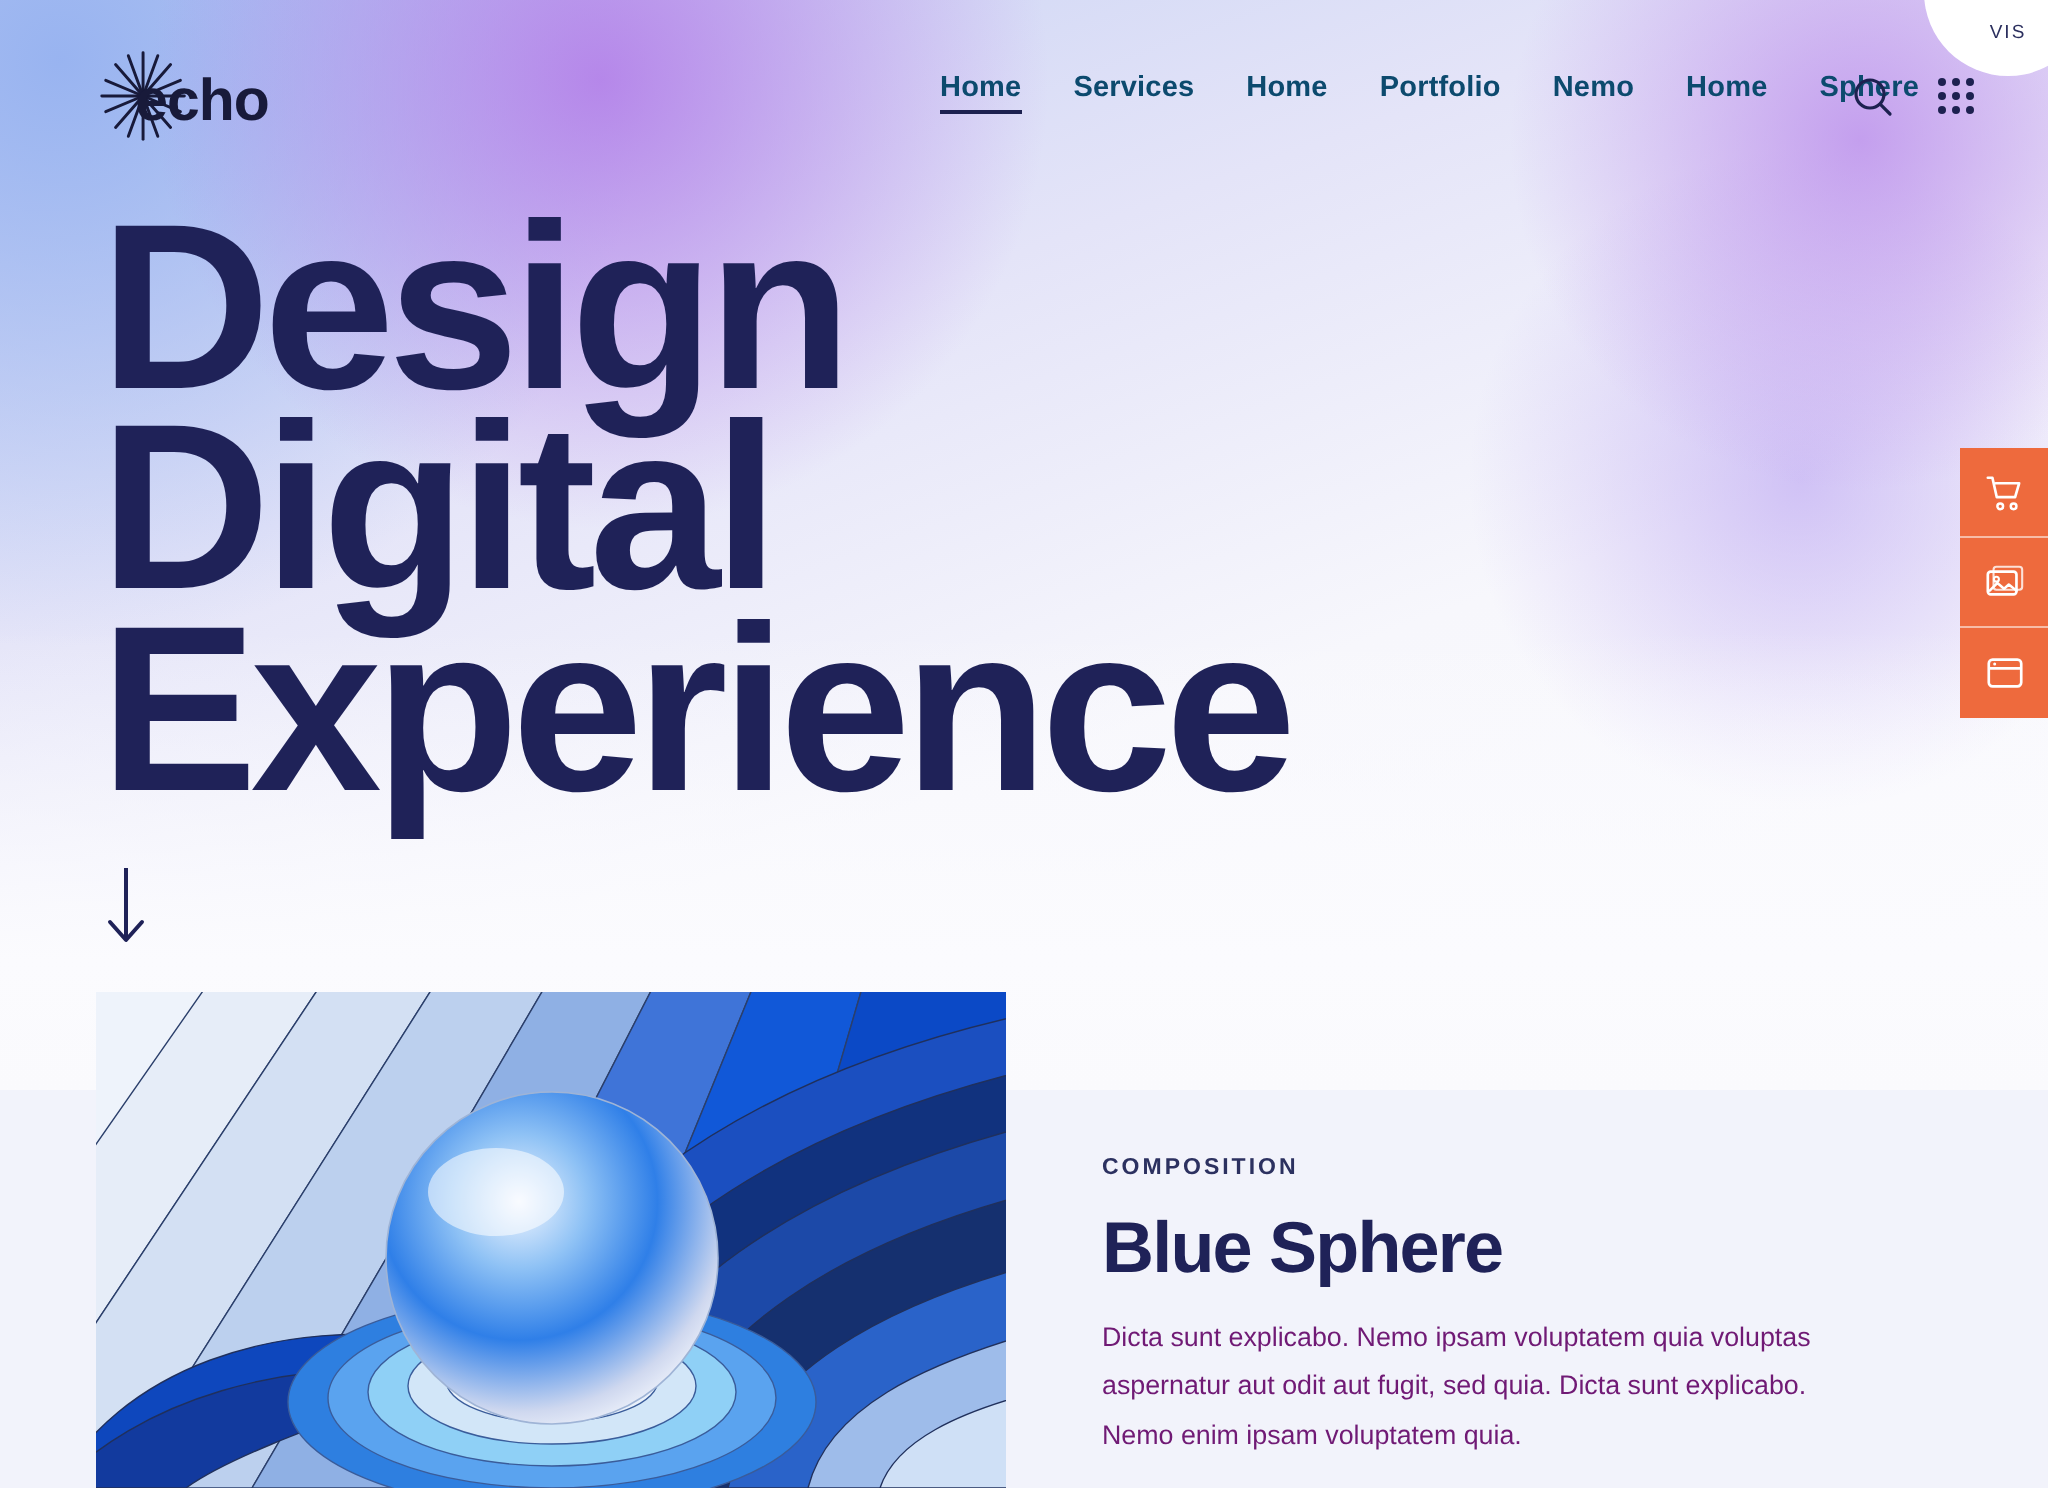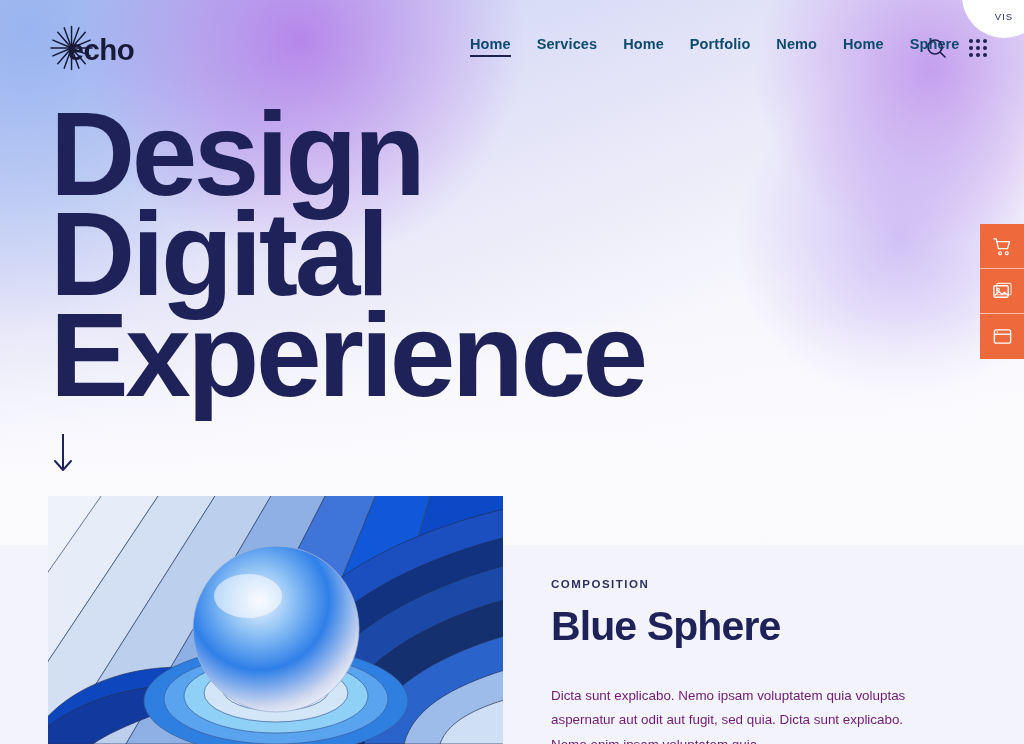--- a/index.html
+++ b/index.html
@@ -86,21 +86,21 @@
     background:#0b3fb5;
   }
   .art svg { display:block; width:455px; height:248px; }
 
   .feature-text { position:absolute; left:551px; top:82px; width:400px; }
   .eyebrow {
     font-size:11.5px; font-weight:700; letter-spacing:1.5px;
     color:#2c3160; text-transform:uppercase; margin-bottom:13px;
   }
   .feature-title {
-    font-size:41px; font-weight:700; color:#1f2258; letter-spacing:-.9px; margin-bottom:34px;
+    font-size:36px; font-weight:700; color:#1f2258; letter-spacing:-.9px; margin-bottom:12px;
   }
   .feature-body {
     font-size:13.4px; line-height:1.82; color:#701a75; max-width:380px;
   }
 
   
   .rail { position:absolute; right:0; top:224px; width:44px; z-index:30; }
   .rail-btn {
     width:44px; height:45px; background:#ee6a3d;
     display:flex; align-items:center; justify-content:center; cursor:pointer;

